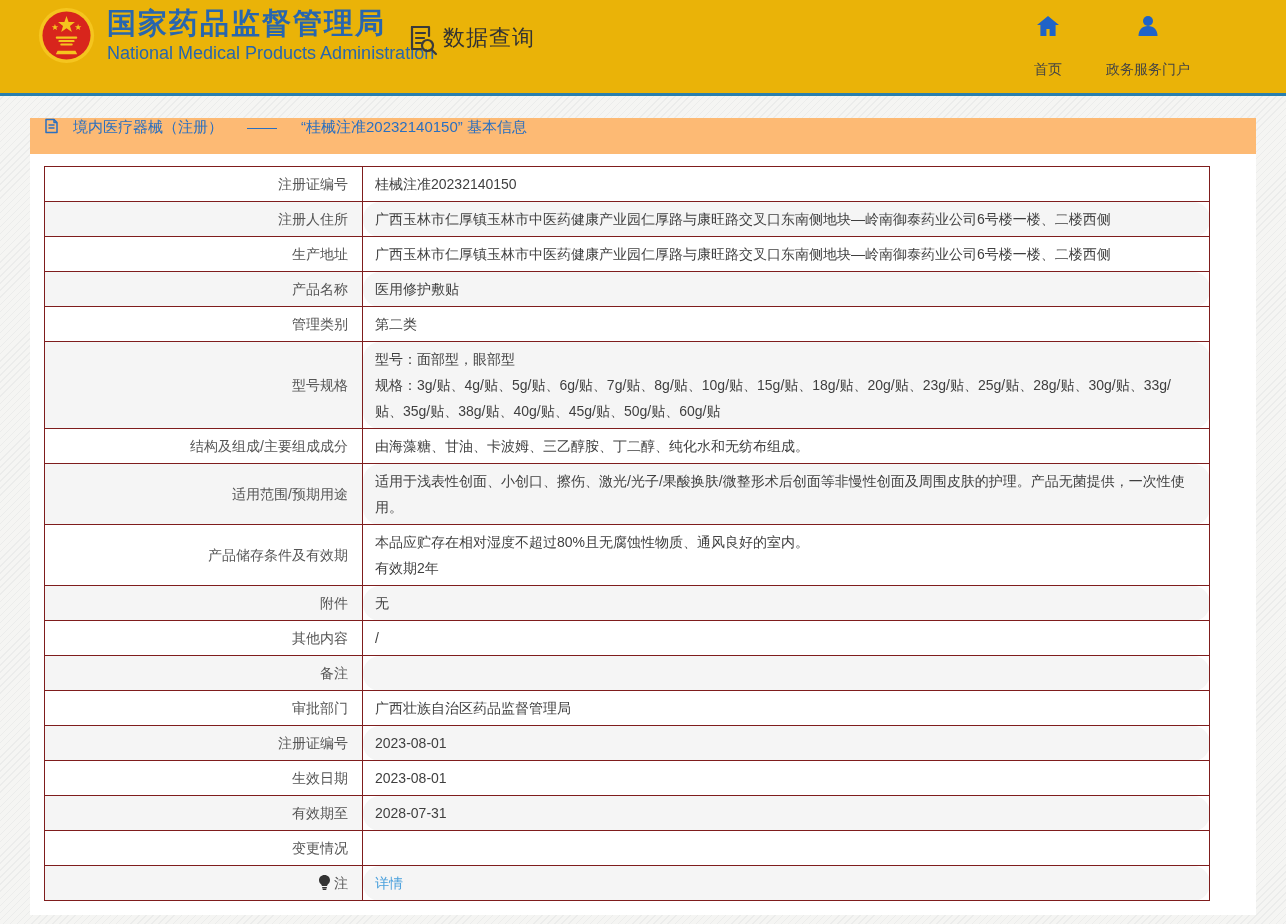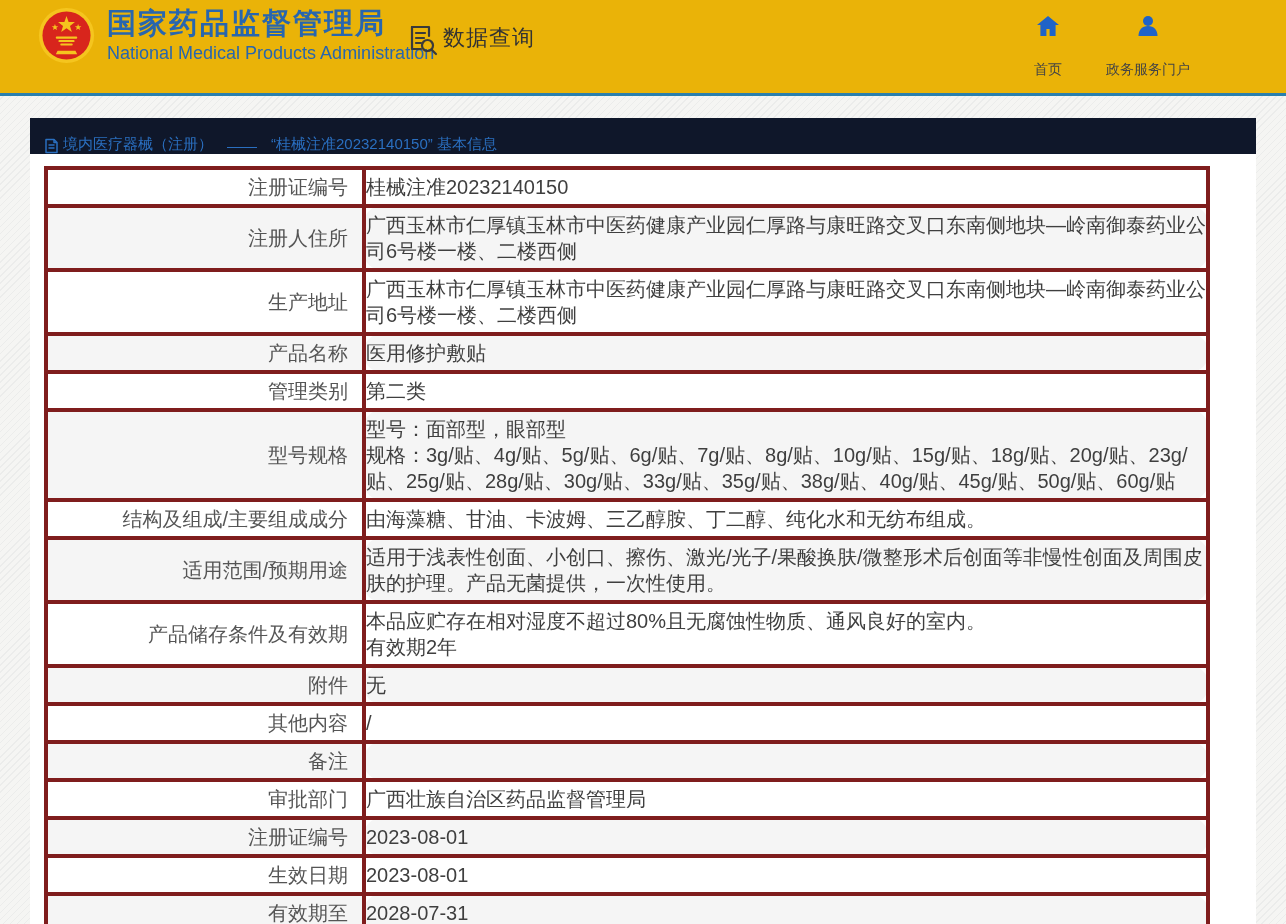--- a/index.html
+++ b/index.html
@@ -18,31 +18,31 @@
   .logo-en { font-size: 18px; color: #2866ae; margin-top: 2px; }
   .section-label { position: absolute; left: 405px; top: 23px; display: flex; align-items: flex-start; gap: 4px; cursor: pointer; }
   .section-label .txt { font-size: 22px; color: #333; letter-spacing: 1px; }
   .header-nav { position: absolute; right: 96px; top: 15px; display: flex; gap: 44px; }
   .nav-item { display: flex; flex-direction: column; align-items: center; cursor: pointer; text-decoration: none; }
   .nav-item .lbl { font-size: 14px; color: #444; margin-top: 24px; white-space: nowrap; }
   .topline { height: 3px; background: #2a7fae; }
   
   .crumb-bar {
     margin: 22px 30px 0 30px; height: 36px;
-    background: #0f172a; display: flex; align-items: flex-end;
-    padding: 0 14px; gap: 4px;
+    background: #fdba74; display: flex; align-items: flex-start;
+    padding: 0 14px; gap: 14px;
   }
   .crumb-bar .t { font-size: 15px; color: #2a6fc0; }
   .crumb-dash { margin: 0 10px; }
   
   .panel { margin: 0 30px; background: #fff; padding: 12px 46px 14px 14px; min-height: 700px; }
   table.info { width: 100%; border-collapse: collapse; table-layout: fixed; }
-  table.info td { border: 4px solid #7f1d1d; font-size: 20px; line-height: 26px; vertical-align: middle; }
+  table.info td { border: 1px solid #7f1d1d; font-size: 14px; line-height: 26px; vertical-align: middle; }
   td.cell-label { width: 318px; text-align: right; padding: 4px 14px; color: #555; }
-  td.cell-value { padding: 4px 0; color: #3f3f3f; white-space: pre-line; overflow-wrap: break-word; border-radius: 17px; }
+  td.cell-value { padding: 4px 12px; color: #3f3f3f; white-space: pre-line; overflow-wrap: break-word; border-radius: 17px; }
   table.info tr:nth-child(even) td { background: #f5f5f5; }
   a.detail-link { color: #4aa0dc; text-decoration: none; cursor: pointer; }
   .bulb { display: inline-block; width: 13px; height: 15px; vertical-align: -2px; margin-right: 3px; }
 </style>
 </head>
 <body>
 
 <div class="header">
   <div class="logo-group">
     <svg class="emblem" viewBox="0 0 64 64">

